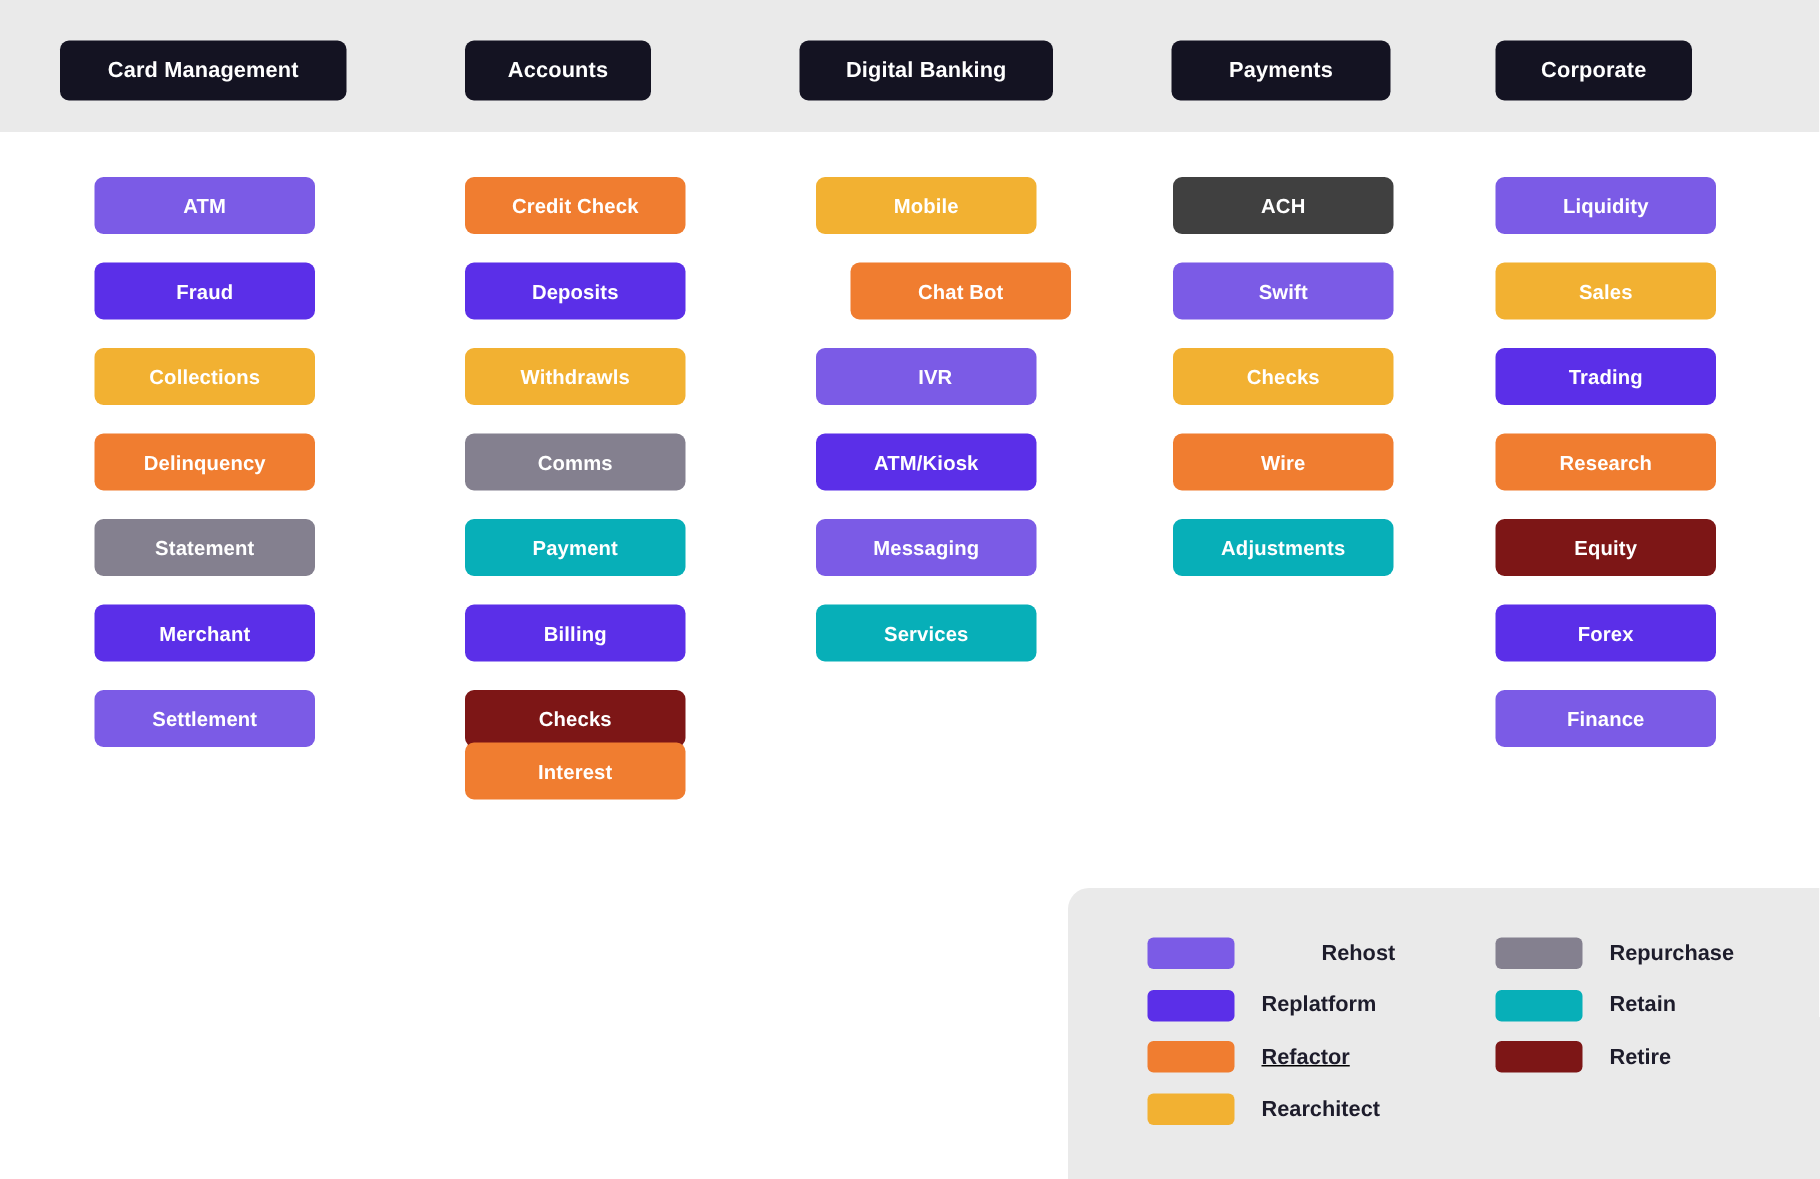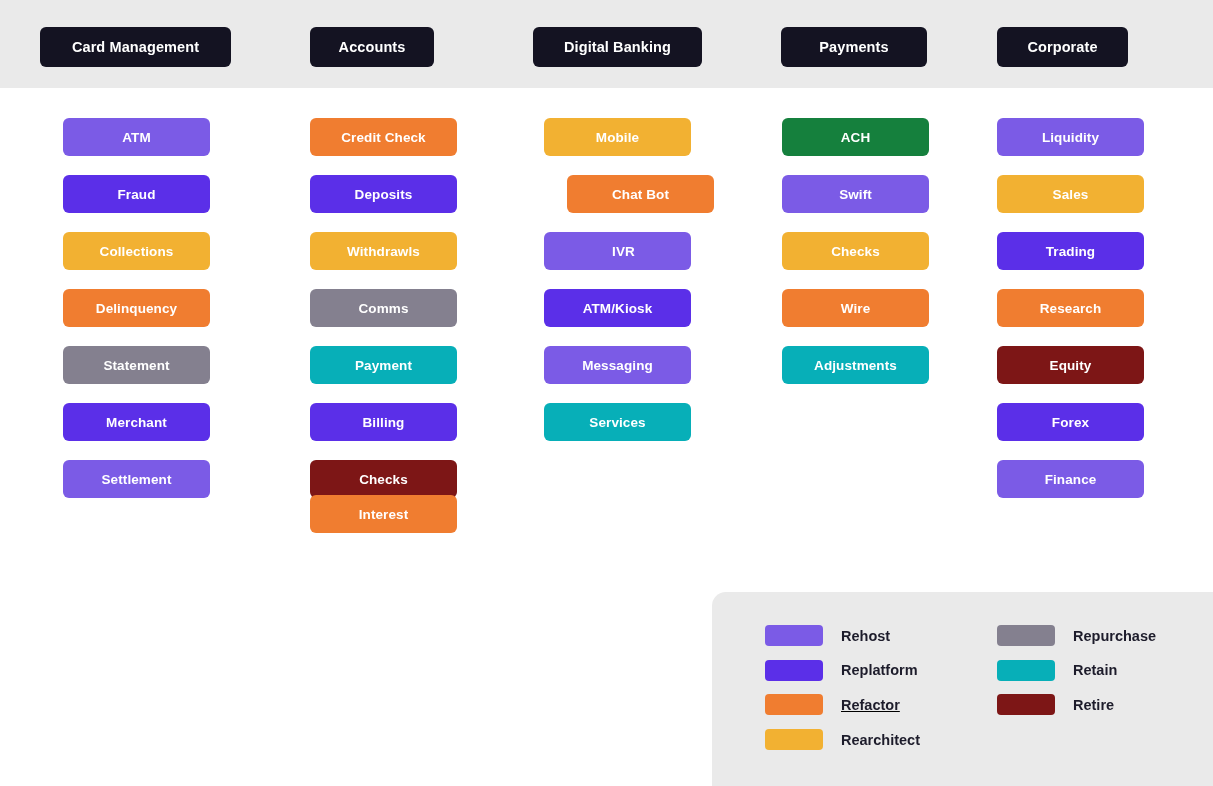--- a/index.html
+++ b/index.html
@@ -113,38 +113,38 @@
     <div class="tile" style="left: 310px; top: 460px; background: rgb(125, 22, 22);">Checks</div>
     <div class="tile" style="left: 310px; top: 495px; background: rgb(240, 125, 48);">Interest</div>
     <div class="header-pill" style="left: 533px; width: 169px;">Digital Banking</div>
     <div class="tile" style="left: 544px; top: 118px; background: rgb(242, 177, 50);">Mobile</div>
     <div class="tile" style="left: 567px; top: 175px; background: rgb(240, 125, 48);">Chat Bot</div>
     <div class="tile" style="left: 544px; top: 232px; background: rgb(123, 91, 230); padding-left: 12px;">IVR</div>
     <div class="tile" style="left: 544px; top: 289px; background: rgb(91, 47, 232);">ATM/Kiosk</div>
     <div class="tile" style="left: 544px; top: 346px; background: rgb(123, 91, 230);">Messaging</div>
     <div class="tile" style="left: 544px; top: 403px; background: rgb(7, 175, 184);">Services</div>
     <div class="header-pill" style="left: 781px; width: 146px;">Payments</div>
-    <div class="tile" style="left: 782px; top: 118px; background: #15803d;">ACH</div>
+    <div class="tile" style="left: 782px; top: 118px; background: #404040;">ACH</div>
     <div class="tile" style="left: 782px; top: 175px; background: rgb(123, 91, 230);">Swift</div>
     <div class="tile" style="left: 782px; top: 232px; background: rgb(242, 177, 50);">Checks</div>
     <div class="tile" style="left: 782px; top: 289px; background: rgb(240, 125, 48);">Wire</div>
     <div class="tile" style="left: 782px; top: 346px; background: rgb(7, 175, 184);">Adjustments</div>
     <div class="header-pill" style="left: 997px; width: 131px;">Corporate</div>
     <div class="tile" style="left: 997px; top: 118px; background: rgb(123, 91, 230);">Liquidity</div>
     <div class="tile" style="left: 997px; top: 175px; background: rgb(242, 177, 50);">Sales</div>
     <div class="tile" style="left: 997px; top: 232px; background: rgb(91, 47, 232);">Trading</div>
     <div class="tile" style="left: 997px; top: 289px; background: rgb(240, 125, 48);">Research</div>
     <div class="tile" style="left: 997px; top: 346px; background: rgb(125, 22, 22);">Equity</div>
     <div class="tile" style="left: 997px; top: 403px; background: rgb(91, 47, 232);">Forex</div>
     <div class="tile" style="left: 997px; top: 460px; background: rgb(123, 91, 230);">Finance</div>
   </div>
 
 <div id="legend-panel">
   <div id="legend-root">
-      <div class="legend-item" style="left: 53px; top: 33px;">
+      <div class="legend-item" style="left: 53px; top: 33px; gap: 40px;">
         <span class="legend-swatch" style="background: rgb(123, 91, 230);"></span>
         <span class="legend-label">Rehost</span>
       </div>
       <div class="legend-item" style="left: 53px; top: 67.7px;">
         <span class="legend-swatch" style="background: rgb(91, 47, 232);"></span>
         <span class="legend-label">Replatform</span>
       </div>
       <div class="legend-item" style="left: 53px; top: 102.4px; text-decoration: underline;">
         <span class="legend-swatch" style="background: rgb(240, 125, 48);"></span>
         <span class="legend-label">Refactor</span>

